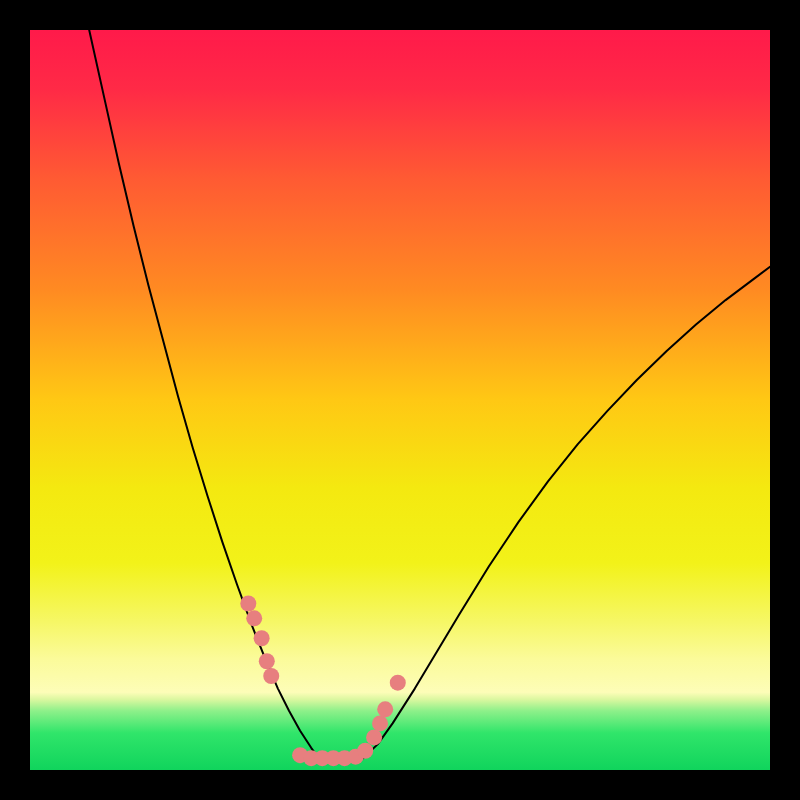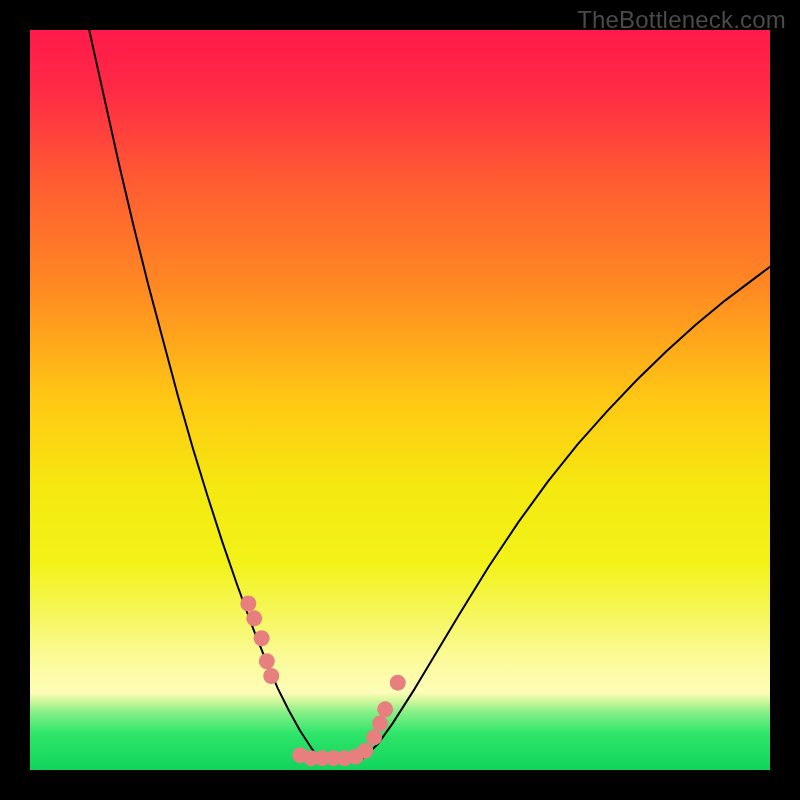--- a/index.html
+++ b/index.html
@@ -33,21 +33,20 @@
     position: absolute;
     inset: 0;
     width: 740px;
     height: 740px;
     display: block;
   }
 </style>
 </head>
 <body>
 <div class="frame">
-  <div class="watermark">TheBottleneck.com</div>
   <div class="plot-outer">
     <svg id="chart-svg" viewBox="0 0 740 740" preserveAspectRatio="none">
         <defs>
           <linearGradient id="bg-grad" x1="0" y1="0" x2="0" y2="1">
             <stop offset="0%" stop-color="#ff1a4a"></stop>
             <stop offset="8%" stop-color="#ff2a46"></stop>
             <stop offset="20%" stop-color="#ff5a33"></stop>
             <stop offset="35%" stop-color="#ff8a22"></stop>
             <stop offset="50%" stop-color="#ffc814"></stop>
             <stop offset="62%" stop-color="#f4e910"></stop>

